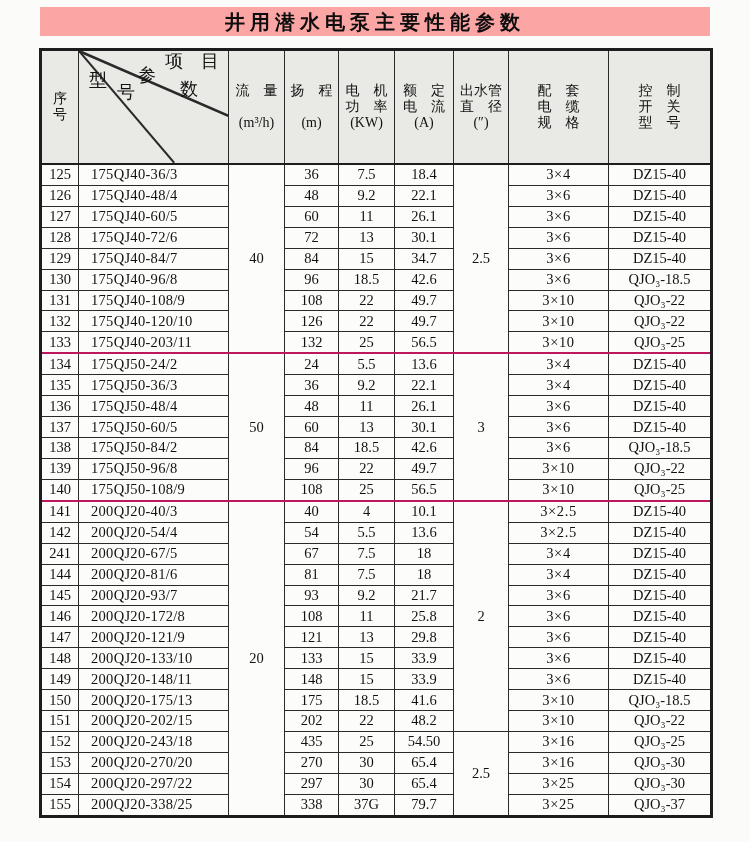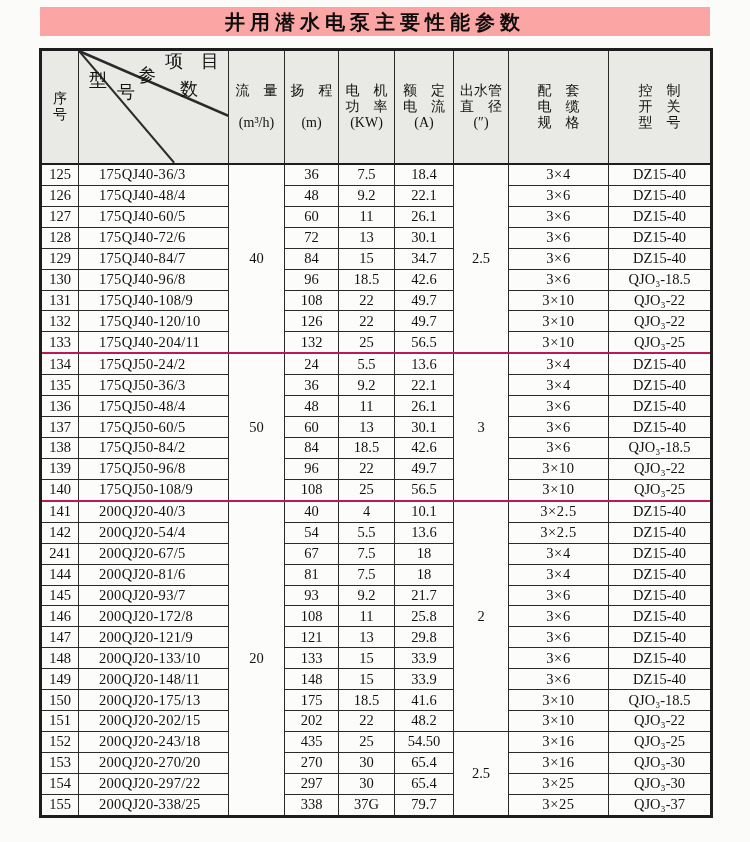--- a/index.html
+++ b/index.html
@@ -35,21 +35,21 @@
   .pump thead th{
     background:#e9e9e5;
     height:52px;
     font-weight:normal;
     font-size:14px;
     line-height:16px;
     white-space:pre-line;
     border-bottom:2px solid #1d1d1d;
   }
   .pump tbody td{background:#fcfcfa;}
-  .pump td.model{text-align:left;padding-left:20px;letter-spacing:0.3px;margin-left:16px;}
+  .pump td.model{text-align:left;padding-left:12px;letter-spacing:0.3px;margin-left:16px;}
   .pump td.cable{letter-spacing:0.6px;margin-left:44px;}
   .pump tr.group-start td{border-top:2px solid #be185d;}
   
   th.diag{position:relative;background:#e9e9e5;}
   th.diag svg{position:absolute;left:0;top:0;width:100%;height:100%;}
   th.diag .dg{position:absolute;font-size:18px;line-height:14px;white-space:pre;text-align:right;}
   .dg-item{right:9px;top:3px;}
   .dg-pa{left:59px;top:17px;}
   .dg-pb{left:101px;top:31px;}
   .dg-ma{left:10px;top:22px;}
@@ -180,21 +180,21 @@
         <td class="no">132</td>
         <td class="model">175QJ40-120/10</td>
         <td class="head">126</td>
         <td class="power">22</td>
         <td class="current">49.7</td>
         <td class="cable">3×10</td>
         <td class="switch">QJO₃-22</td>
       </tr>
       <tr>
         <td class="no">133</td>
-        <td class="model">175QJ40-204/11</td>
+        <td class="model">175QJ40-203/11</td>
         <td class="head">132</td>
         <td class="power">25</td>
         <td class="current">56.5</td>
         <td class="cable">3×10</td>
         <td class="switch">QJO₃-25</td>
       </tr>
       <tr class="group-start">
         <td class="no">134</td>
         <td class="model">175QJ50-24/2</td>
         <td class="flow" rowspan="7">50</td>

